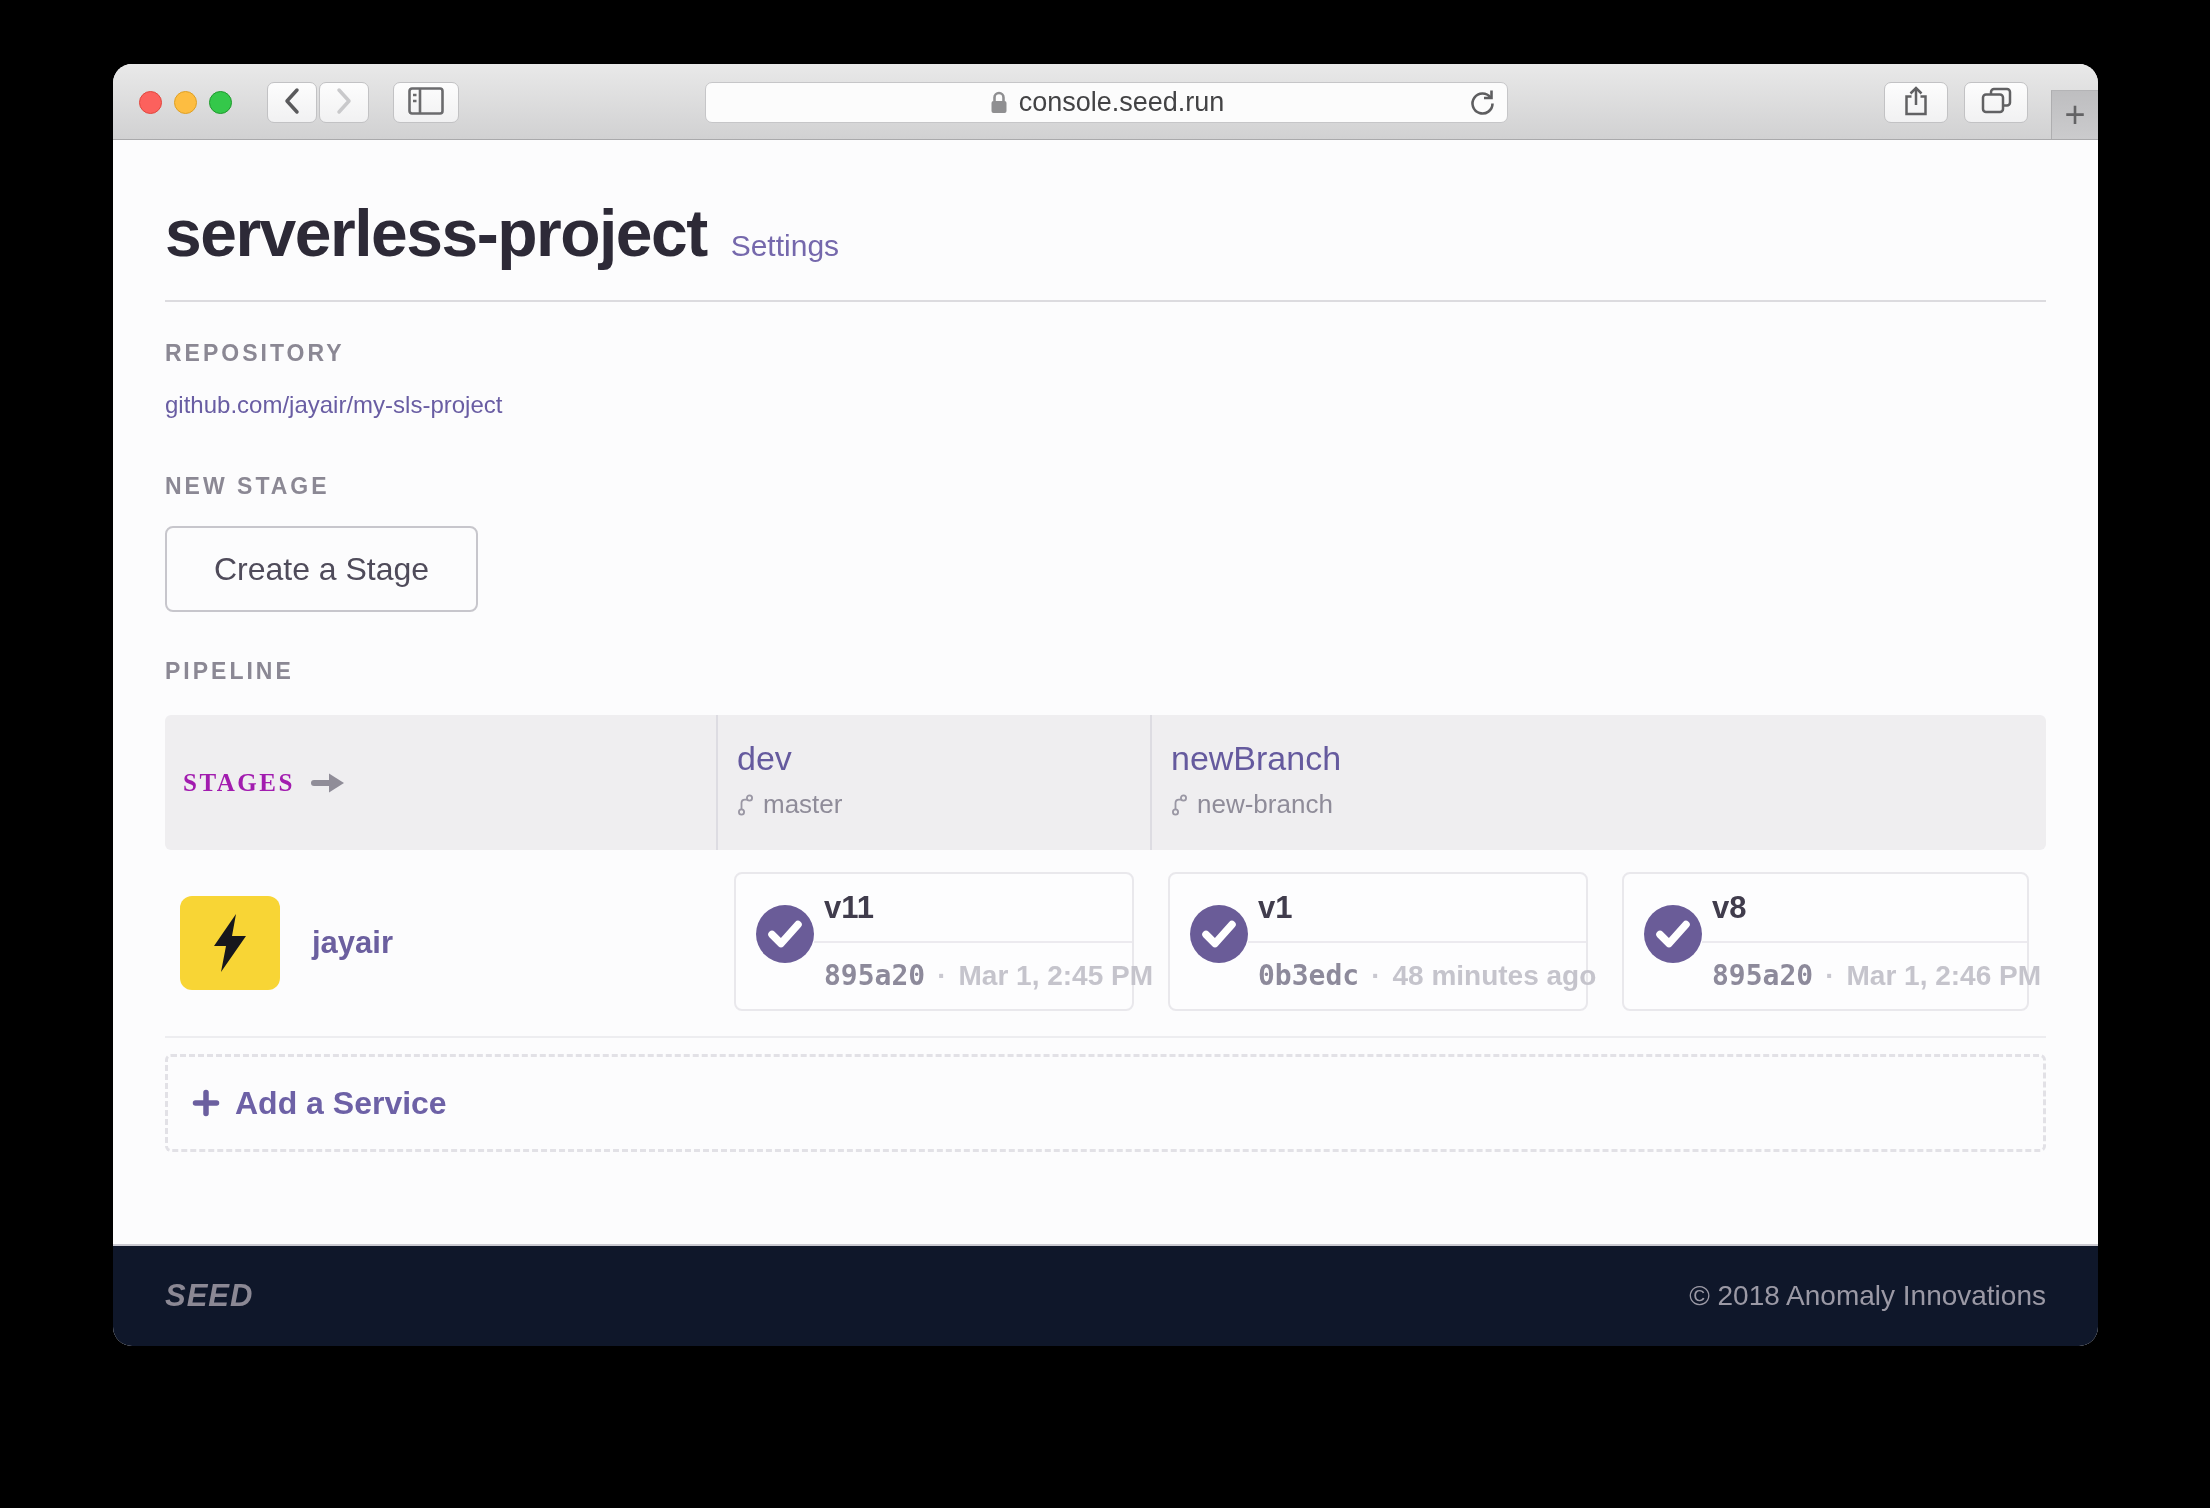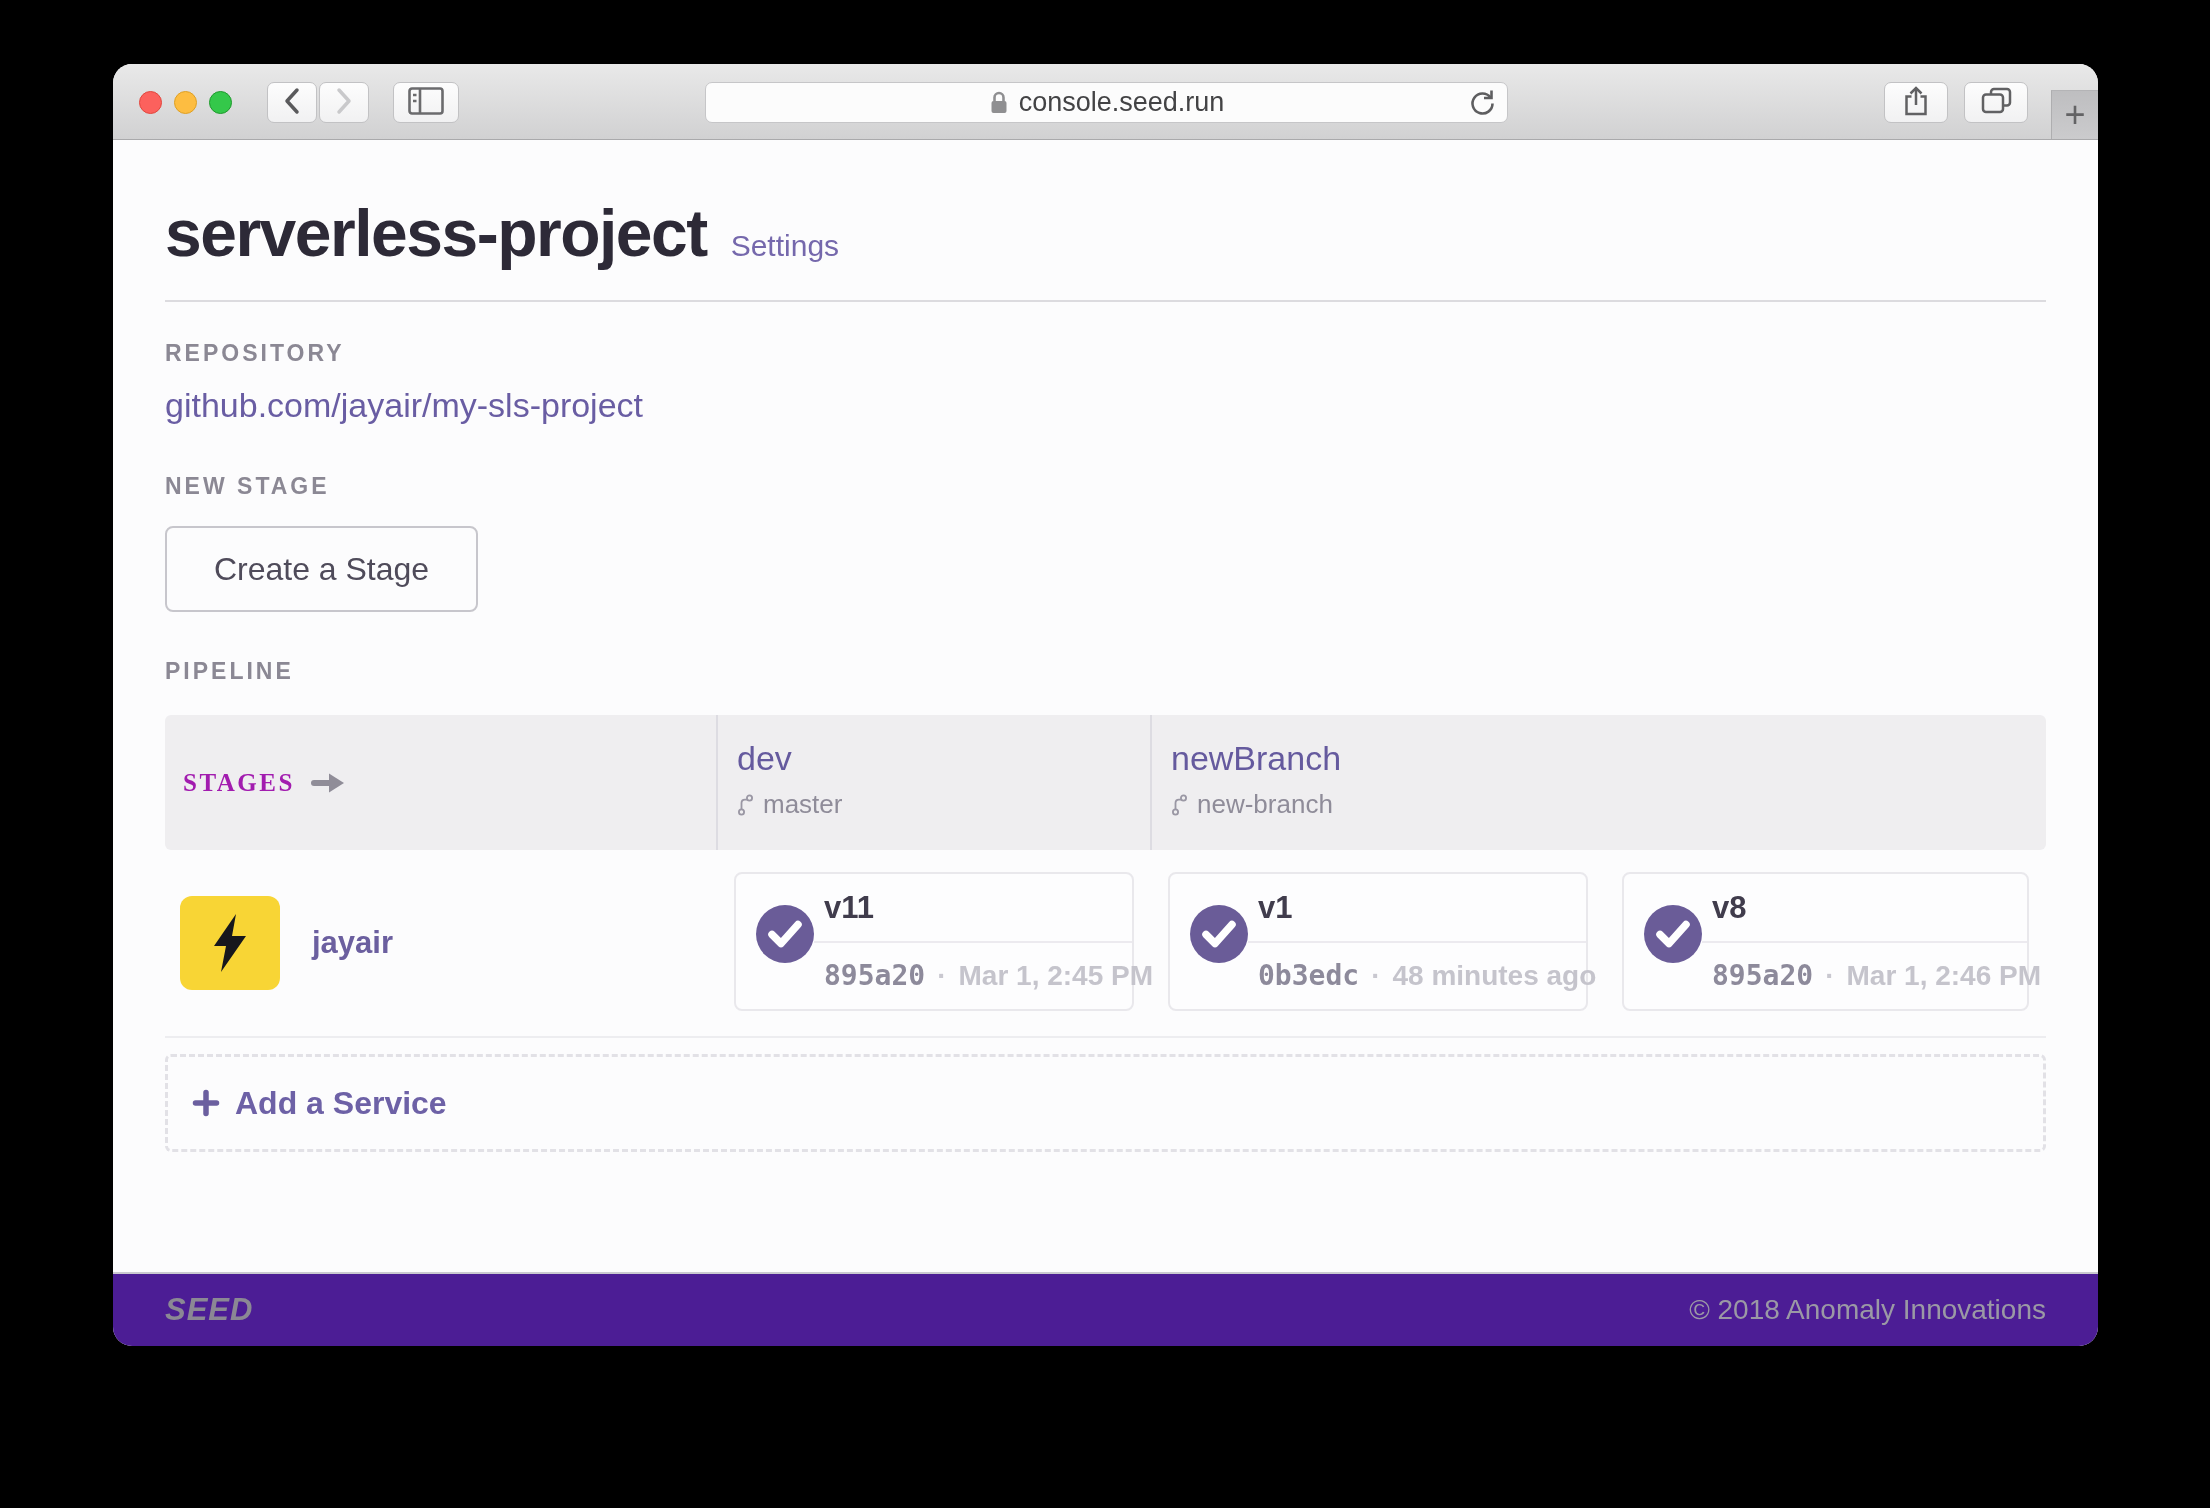--- a/index.html
+++ b/index.html
@@ -35,21 +35,21 @@
 
   
   .main{flex:1 1 auto;padding:0 52px;overflow:hidden;}
   .page-header{margin-top:60px;display:flex;align-items:baseline;gap:24px;}
   .page-title{font-size:66px;font-weight:800;letter-spacing:-1.5px;color:#2d2a37;line-height:66px;}
   .settings-link{font-size:30px;color:#7568ac;line-height:30px;}
   .rule1{margin-top:34px;border:none;border-top:2px solid #dcdbdf;}
 
   .seclabel{font-size:23px;line-height:23px;font-weight:700;letter-spacing:3px;color:#8b8894;}
   .lbl-repo{margin-top:40px;}
-  .repolink{display:block;margin-top:20px;font-size:34px;line-height:40px;color:#695da3;text-decoration:none;width:max-content;}
+  .repolink{display:block;margin-top:20px;font-size:24px;line-height:40px;color:#695da3;text-decoration:none;width:max-content;}
   .lbl-newstage{margin-top:50px;}
   .create-btn{display:block;margin-top:28px;width:313px;height:86px;border:2px solid #c7c6cc;border-radius:8px;
     background:transparent;font-size:32px;color:#4f4b5a;font-family:inherit;cursor:pointer;}
   .lbl-pipeline{margin-top:48px;}
 
   .grid{display:grid;grid-template-columns:551px 434px 454px 441px;}
   .pipe-header{margin-top:32px;background:#efeef0;border-radius:6px;height:135px;}
   .stages-cell{display:flex;align-items:center;gap:16px;padding-left:18px;}
   .stages-text{font-size:25px;font-weight:700;letter-spacing:2.5px;color:#a21caf;font-family:Liberation Serif, serif;}
   .stage-cell{border-left:2px solid #dddce2;padding:25px 0 0 19px;}
@@ -70,22 +70,22 @@
   .meta{position:absolute;left:88px;top:85px;display:flex;align-items:center;gap:12px;white-space:nowrap;}
   .commit{font-family:"DejaVu Sans Mono","Liberation Mono",monospace;font-size:28px;color:#8d8a9b;}
   .dot{font-size:28px;color:#c9c8d0;}
   .time{font-size:28px;color:#c5c4cc;}
 
   .addbox{margin-top:16px;height:98px;border:3px dashed #e2e1e6;border-radius:6px;
     display:flex;align-items:center;padding-left:24px;gap:15px;cursor:pointer;}
   .addtext{font-size:32px;font-weight:600;color:#6d61a6;}
 
   
-  .footer{flex:none;height:74px;border-top:2px solid #cac9d0;display:flex;align-items:center;
-    justify-content:space-between;padding:0 52px;background:#4c1d95;}
+  .footer{flex:none;height:102px;border-top:2px solid #cac9d0;display:flex;align-items:center;
+    justify-content:space-between;padding:0 52px;background:#0f172a;}
   .logo{font-size:31px;font-weight:800;font-style:italic;color:#8b8894;letter-spacing:1px;cursor:pointer;}
   .copyright{font-size:28px;color:#9b99a5;}
 </style>
 </head>
 <body>
 
 <div class="window">
 
   <div class="toolbar">
     <div class="traffic">

